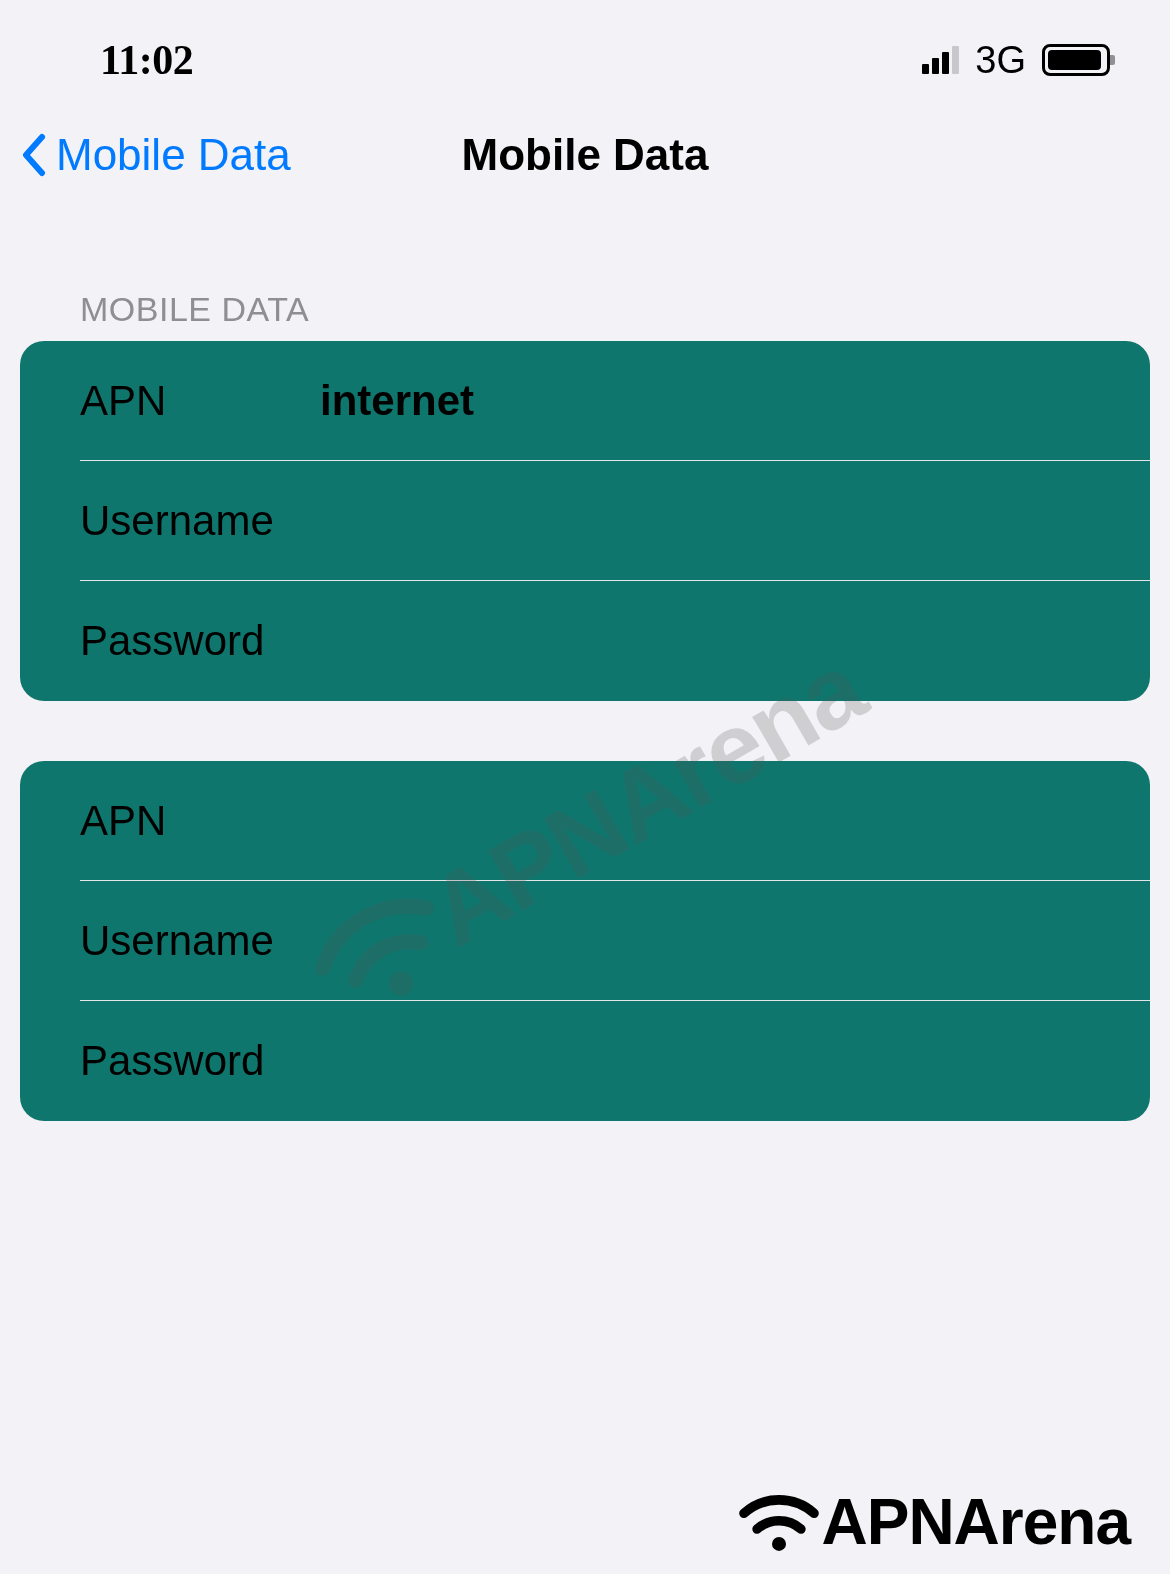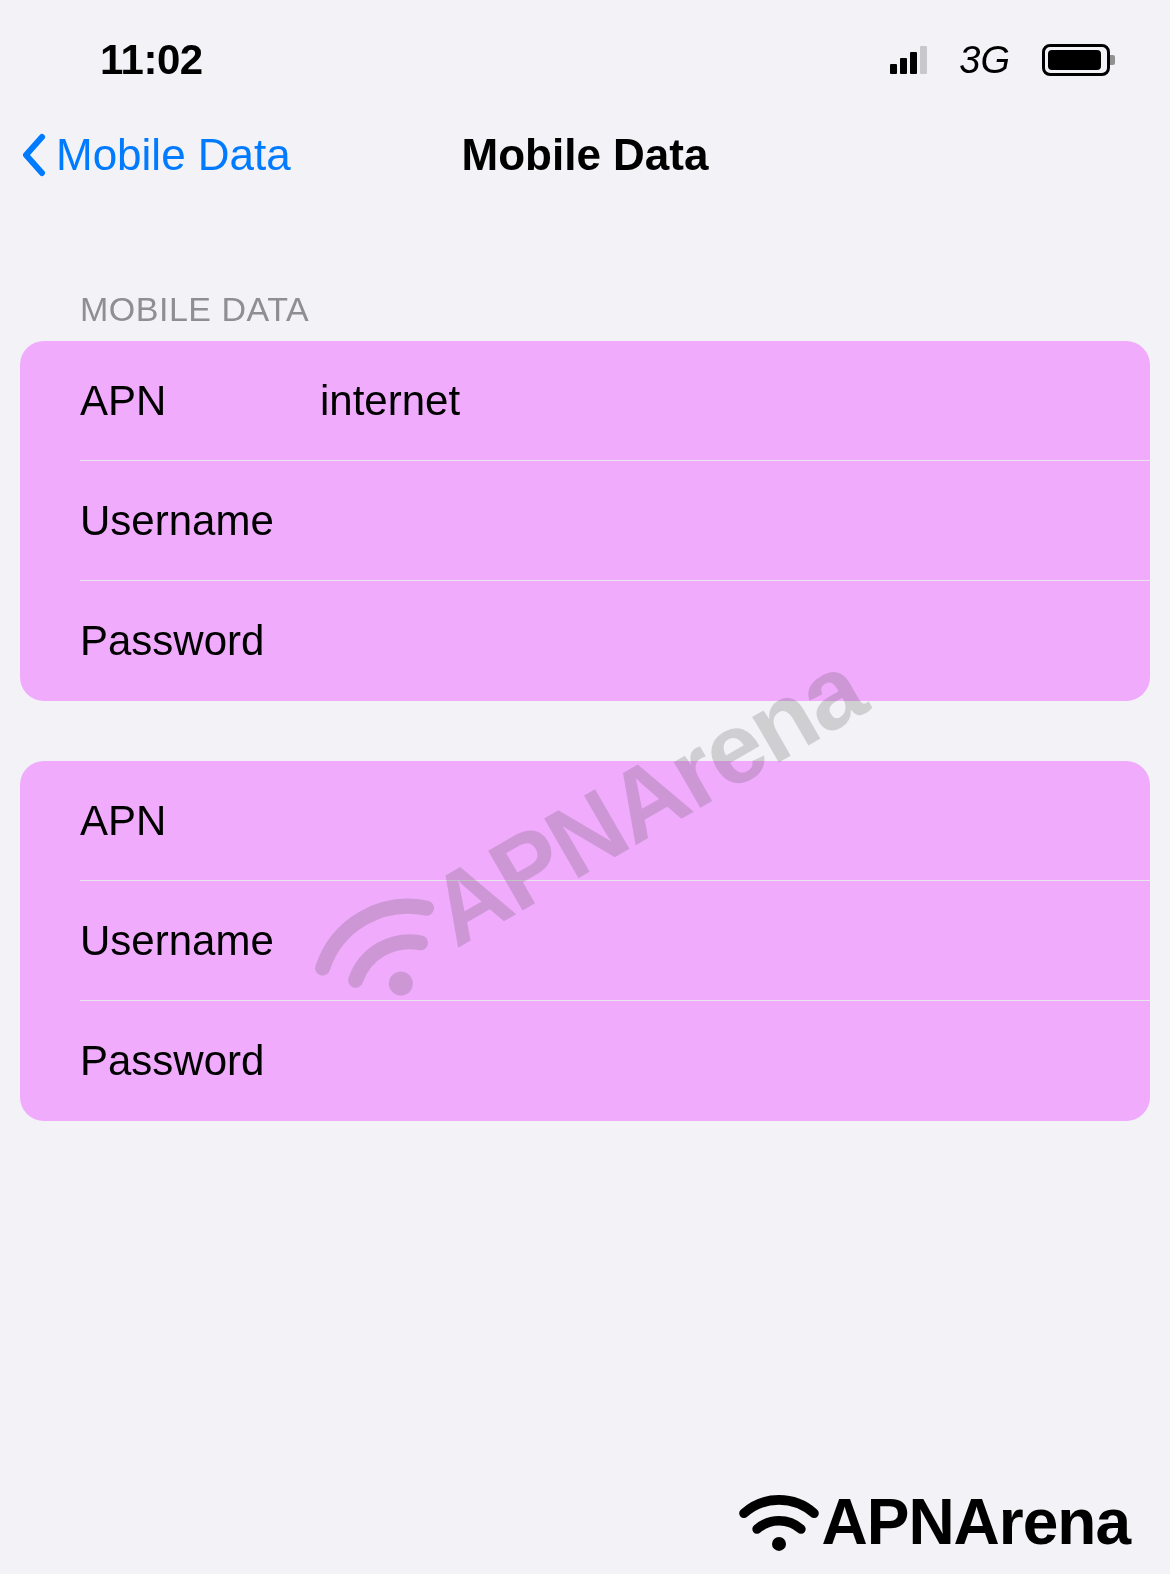--- a/index.html
+++ b/index.html
@@ -23,26 +23,26 @@
       display: flex;
       justify-content: space-between;
       align-items: center;
       padding: 40px 60px 20px 100px;
       height: 100px;
     }
     .status-time {
       font-size: 42px;
       font-weight: 700;
       letter-spacing: -0.5px;
+      font-family: Liberation Serif, serif;
     }
     .status-icons {
       display: flex;
       align-items: center;
-      gap: 28px;
-      font-style: italic;
+      gap: 12px;
     }
     .signal-bars {
       display: flex;
       align-items: flex-end;
       gap: 3px;
       height: 28px;
     }
     .bar {
       width: 7px;
       background: #000;
@@ -125,21 +125,21 @@
     }
     .section-header {
       color: #8e8e93;
       font-size: 34px;
       font-weight: 400;
       letter-spacing: 0.5px;
       text-transform: uppercase;
       padding: 0 0 12px 60px;
     }
     .section-group {
-      background: #f0abfc;
+      background: #0f766e;
       border-radius: 24px;
       overflow: hidden;
     }
     .row {
       display: flex;
       align-items: center;
       min-height: 120px;
       padding: 0 40px 0 60px;
       position: relative;
     }
@@ -155,21 +155,21 @@
     .row-label {
       font-size: 42px;
       font-weight: 400;
       color: #000;
       width: 240px;
       flex-shrink: 0;
     }
     .row-input {
       flex: 1;
       font-size: 42px;
-      font-weight: 400;
+      font-weight: 700;
       color: #000;
       border: none;
       outline: none;
       background: transparent;
       font-family: inherit;
     }
     
     
     .watermark {
       position: absolute;

